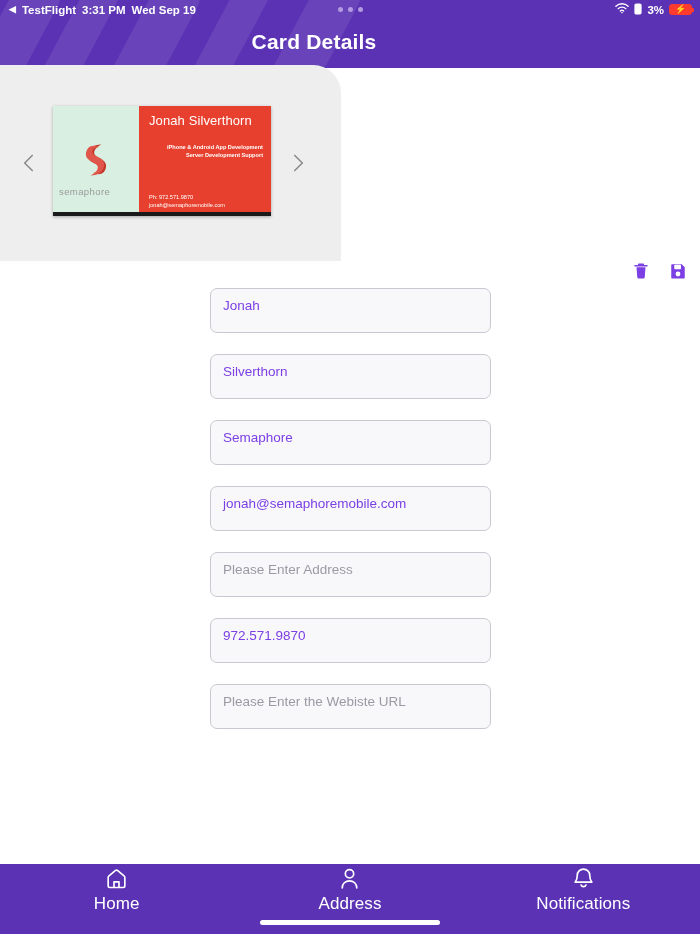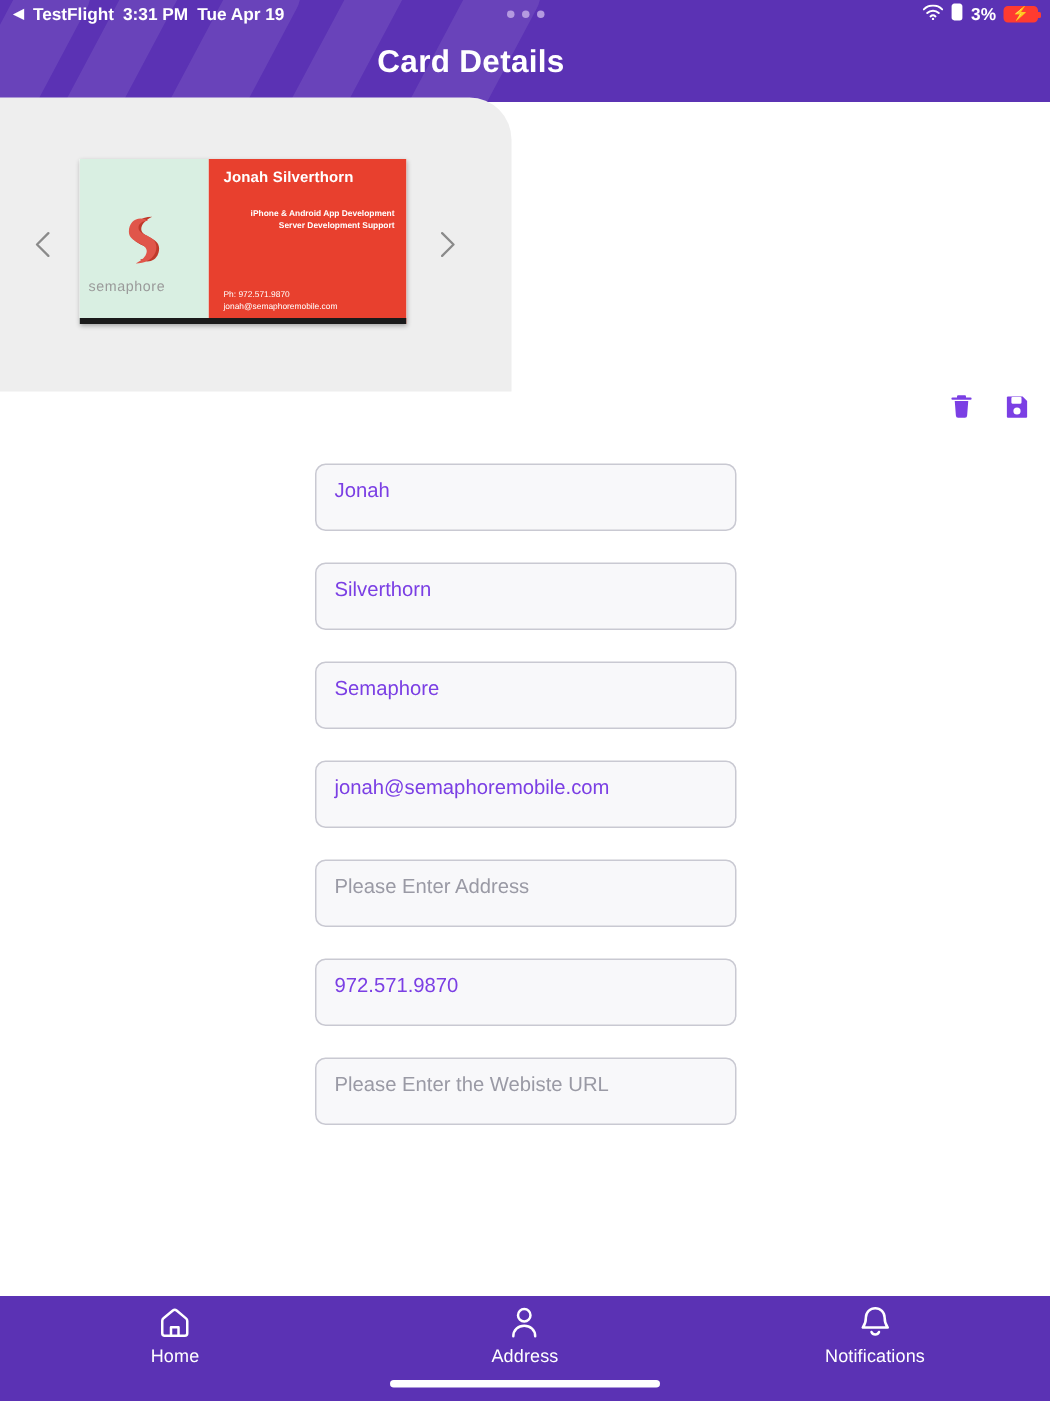--- a/index.html
+++ b/index.html
@@ -82,42 +82,42 @@
   .bc-logo { width:44px; height:44px; margin-bottom:3px; }
   .bc-logo svg { width:100%; height:100%; display:block; }
   .bc-brand {
     font-size:9.5px; color:#9a9a9a; letter-spacing:.4px;
     position:absolute; bottom:19px; left:6px;
   }
   .bc-right {
     flex:1; background:#e8402e; padding:7px 8px 6px 10px;
     display:flex; flex-direction:column; color:#ffffff;
   }
-  .bc-name { font-size:10px; font-weight:bold; letter-spacing:.1px; }
+  .bc-name { font-size:13px; font-weight:normal; letter-spacing:.1px; }
   .bc-services {
     margin-top:15px; text-align:right; font-size:5.6px;
     line-height:1.5; font-weight:bold;
   }
   .bc-contact { margin-top:auto; font-size:5.6px; line-height:1.55; }
   .bc-bottom {
     position:absolute; left:0; bottom:0; width:100%; height:4px;
     background:#1a1a1a;
   }
 
   
   .actions {
     position:absolute; right:13px; top:262px;
     display:flex; gap:19px; align-items:center;
   }
   .act-icon { width:18px; height:18px; color:#7b3fe4; cursor:pointer; }
   .act-icon svg { width:100%; height:100%; display:block; }
 
   
   .form {
-    position:absolute; left:210px; top:288px; width:281px;margin-top:21px;
+    position:absolute; left:210px; top:288px; width:281px;
   }
   .field {
     width:281px; height:45px; background:#f8f8fa;
     border:1px solid #c9c9d2; border-radius:7px;
     margin-bottom:21px; padding:9px 12px 0 12px;
     font-size:13.5px; line-height:1.2;
   }
   .field.filled { color:#7b3fe4; }
   .field.empty { color:#9a9aa5; }
 
@@ -127,21 +127,21 @@
     background:#5b32b4;
   }
   .tabs { display:flex; height:52px; }
   .tab {
     flex:1; display:flex; flex-direction:column;
     align-items:center; justify-content:center; gap:3px;
     color:#ffffff; cursor:pointer;
   }
   .tab-icon { width:25px; height:25px; }
   .tab-icon svg { width:100%; height:100%; display:block; }
-  .tab-label { font-size:12px; letter-spacing:.1px; }
+  .tab-label { font-size:17px; letter-spacing:.1px; }
   .home-ind {
     position:absolute; left:50%; bottom:9px; transform:translateX(-50%);
     width:180px; height:5px; border-radius:3px; background:#ffffff;
   }
 </style>
 </head>
 <body>
 
 <div class="header">
   <div class="stripes">
@@ -151,21 +151,21 @@
       <div class="stripe" style="left: 210px; width: 34px;"></div>
       <div class="stripe" style="left: 290px; width: 46px;"></div>
     </div>
 </div>
 
 <div class="statusbar">
   <div class="sb-left">
     <span class="sb-back">◀</span>
     <span>TestFlight</span>
     <span>3:31 PM</span>
-    <span>Tue Apr 19</span>
+    <span>Wed Sep 19</span>
   </div>
   <div class="sb-dots">
     <i></i>
     <i></i>
     <i></i>
   </div>
   <div class="sb-right">
     <span>
       <svg width="14" height="11" viewBox="0 0 16 12" fill="none" stroke="#fff" stroke-width="1.5" stroke-linecap="round">
         <path d="M1 3.4a10 10 0 0 1 14 0"></path>

